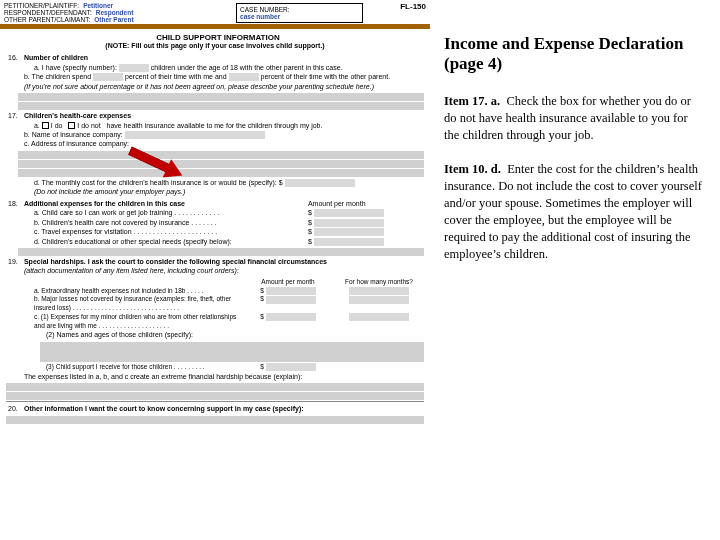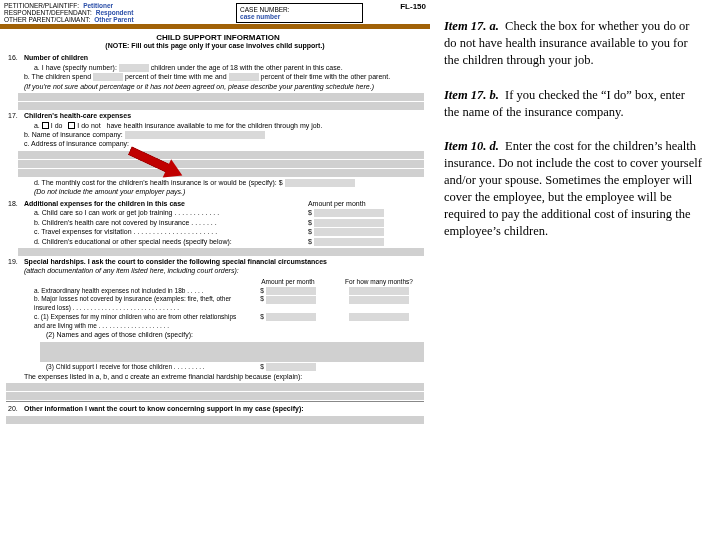--- a/index.html
+++ b/index.html
@@ -37,21 +37,21 @@
   .cols3 .c1 { flex: 1; }
   .cols3 .c2 { width: 80px; text-align: center; }
   .cols3 .c3 { width: 90px; text-align: center; }
   
   .arrow-wrap { position: absolute; top: 155px; left: 128px; transform: rotate(25deg); }
   .arrow-shaft { width: 42px; height: 9px; background: #c00000; box-shadow: 0 0 0 0.5px #800000 inset; }
   .arrow-head { position: absolute; right: -16px; top: -5px; width: 0; height: 0; border-top: 10px solid transparent; border-bottom: 10px solid transparent; border-left: 17px solid #c00000; }
   
   .ntitle { font-size: 17px; font-weight: bold; line-height: 1.2; margin: 16px 0 18px 0; }
   .nitem { margin-bottom: 18px; }
-  .nitem b { font-weight: bold; font-style: italic; }
+  .nitem b { font-weight: bold; }
   .divider { border: none; border-top: 1px solid #888; margin: 0 6px 2px 6px; }
 </style>
 </head>
 <body>
 
 <div class="page">
 
   <div class="form-col">
     <div class="hdr">
       <div class="hdr-left">
@@ -205,30 +205,27 @@
     </div>
     <div class="grayrow2"></div>
 
     <div class="arrow-wrap">
       <div class="arrow-shaft"></div>
       <div class="arrow-head"></div>
     </div>
   </div>
 
   <div class="notes-col">
+    <div class="ntitle">Income and Expense Declaration (page 4)</div>
 
     <div class="nitem">
       <b>Item 17. a.</b>&nbsp;
       <span>Check the box for whether you do or do not have health insurance available to you for the children through your job.</span>
     </div>
 
-    <div class="nitem">
-      <b>Item 17. b.</b>&nbsp;
-      <span>If you checked the “I do” box, enter the name of the insurance company.</span>
-    </div>
 
 
     <div class="nitem">
       <b>Item 10. d.</b>&nbsp;
       <span>Enter the cost for the children’s health insurance.  Do not include the cost to cover yourself and/or your spouse.  Sometimes the employer will cover the employee, but the employee will be required to pay the additional cost of insuring the employee’s children.</span>
     </div>
   </div>
 
 </div>
 

